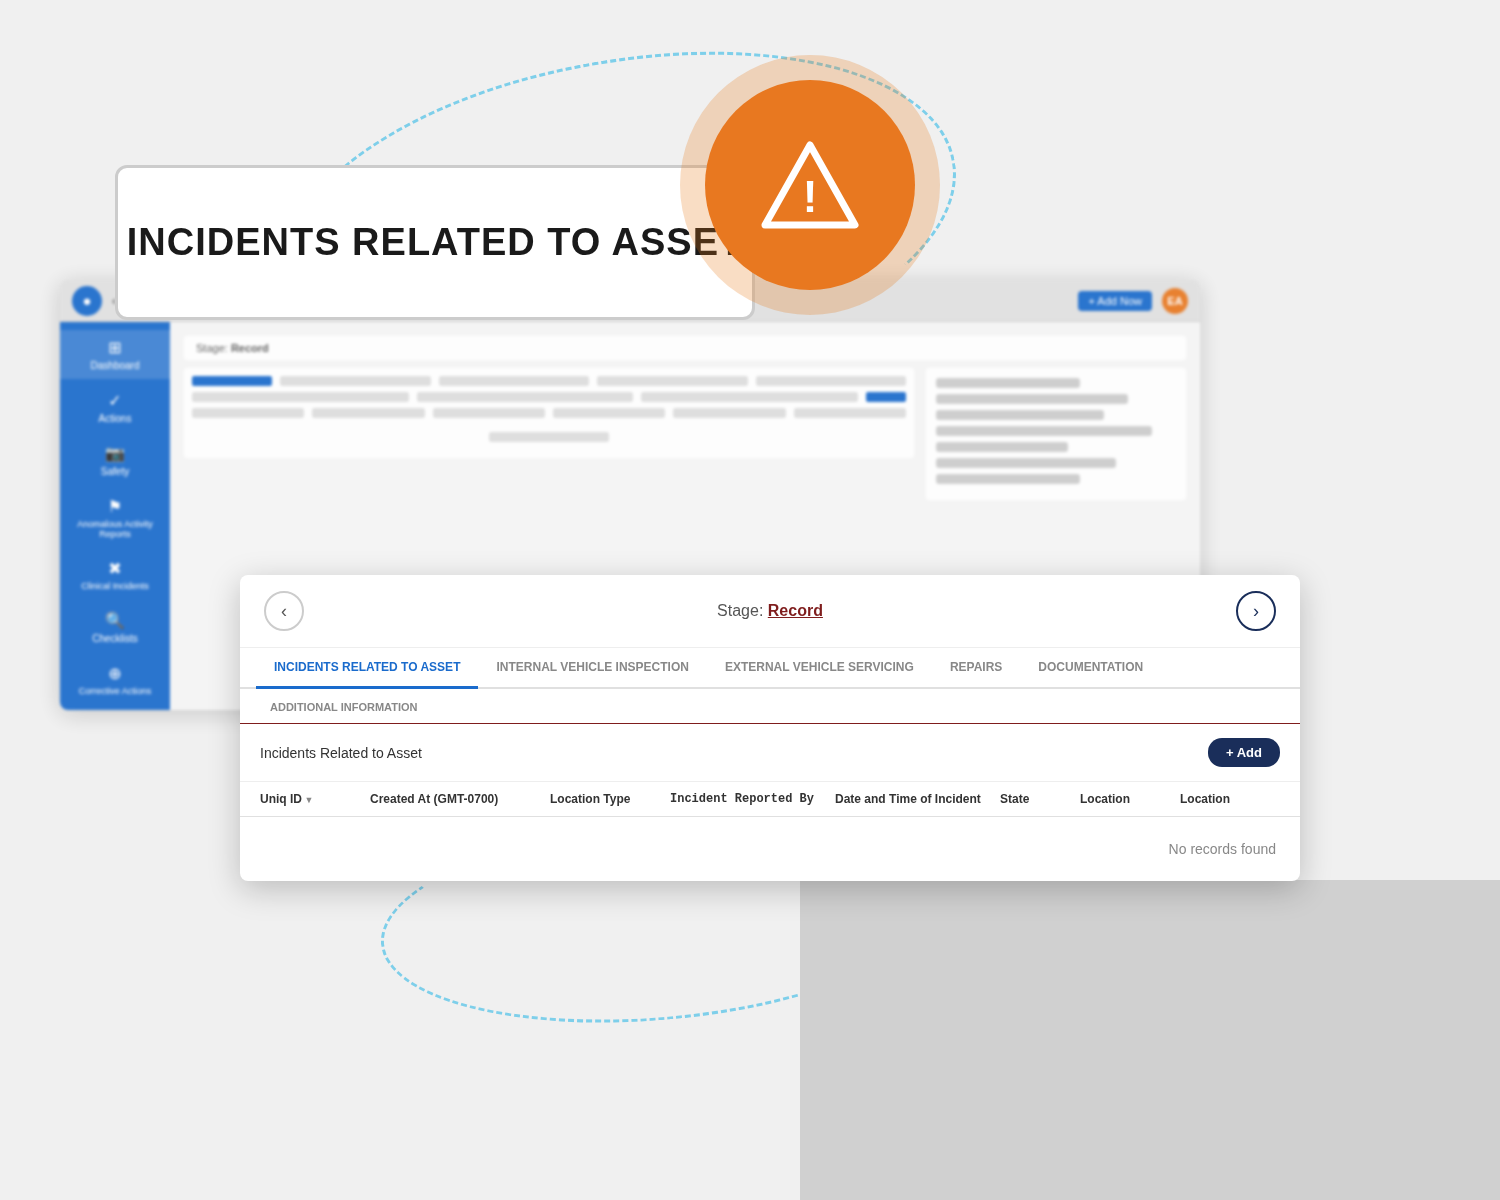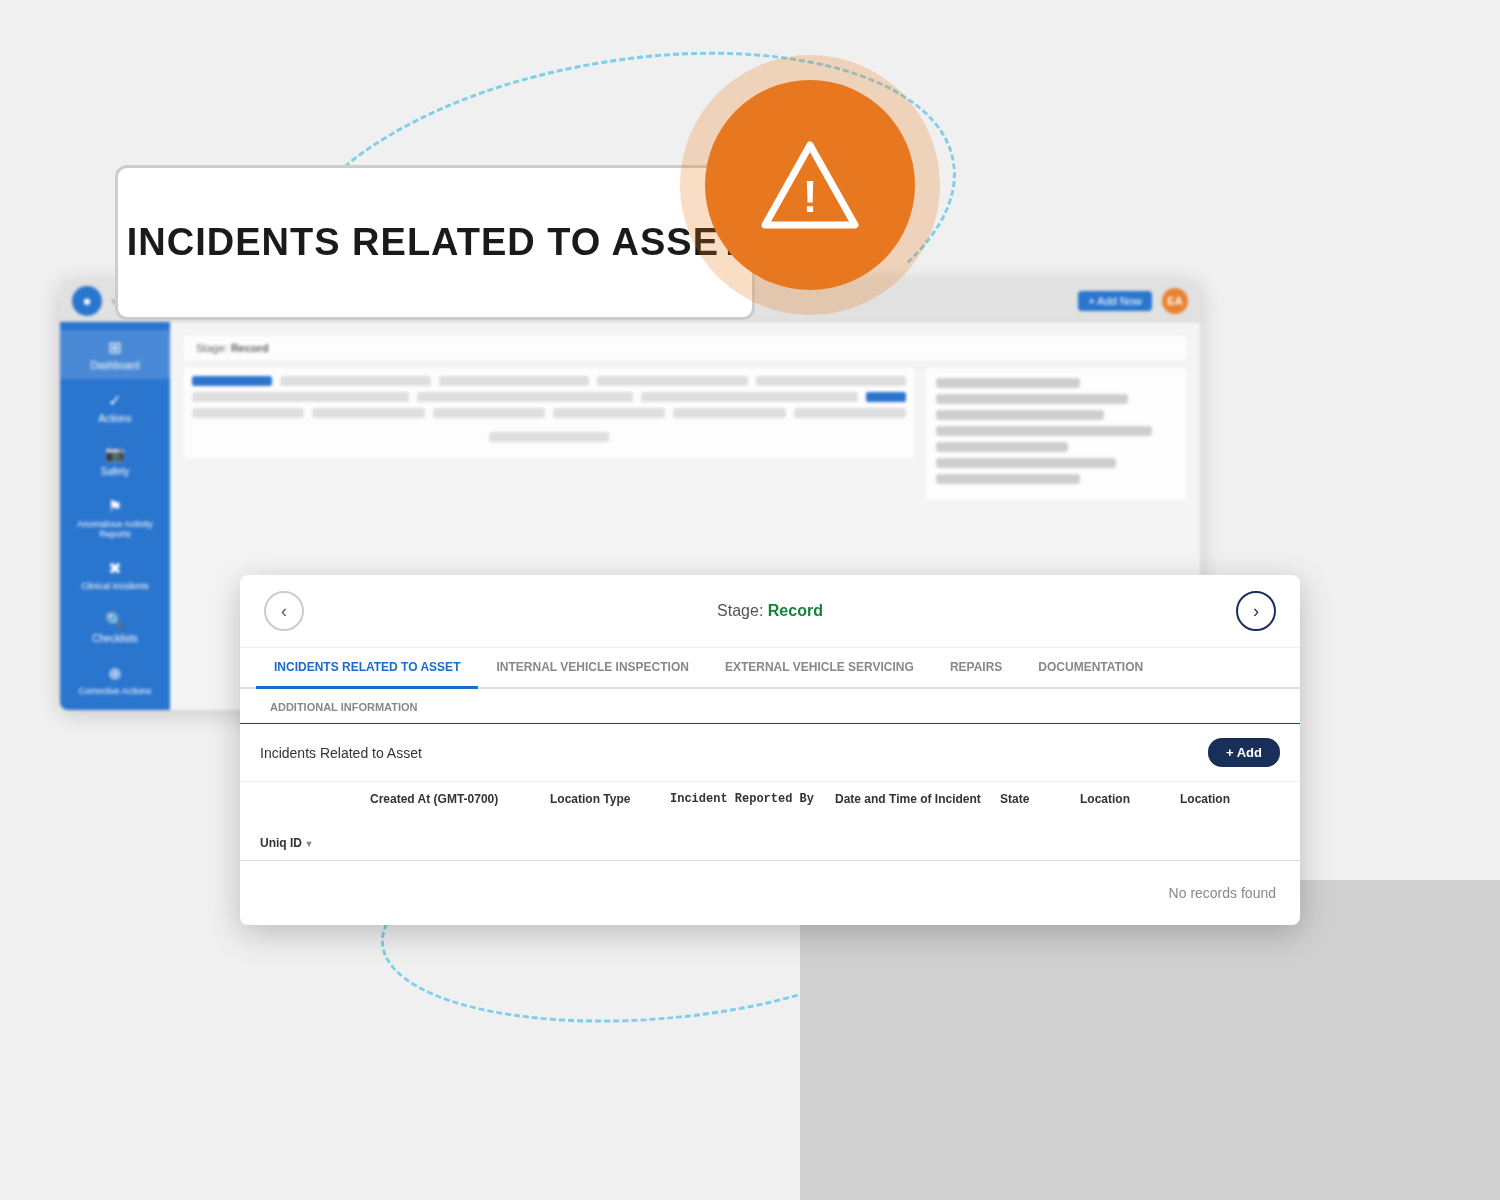--- a/index.html
+++ b/index.html
@@ -252,21 +252,22 @@
       display: flex;
       align-items: center;
       justify-content: space-between;
     }
     .stage-label {
       font-weight: normal;
       color: #555;
     }
     .stage-value {
       font-weight: 700;
-      color: #15803d;
+      color: #7f1d1d;
+      text-decoration: underline;
     }
     .nav-btn {
       width: 40px;
       height: 40px;
       border: 2px solid #ccc;
       border-radius: 50%;
       background: white;
       display: flex;
       align-items: center;
       justify-content: center;
@@ -510,21 +511,21 @@
   <div class="subtabs-row">
     <span class="subtab">ADDITIONAL INFORMATION</span>
   </div>
 
   <div class="section-header">
     <span class="section-title">Incidents Related to Asset</span>
     <button class="add-btn">+ Add</button>
   </div>
 
   <div class="table-header">
-    <div class="th sort-icon" style="flex: 0 0 110px; margin-top: 44px;">Uniq ID</div>
+    <div class="th sort-icon" style="flex: 0 0 110px;">Uniq ID</div>
     <div class="th" style="flex: 0 0 180px;">Created At (GMT-0700)</div>
     <div class="th" style="flex: 0 0 120px;">Location Type</div>
     <div class="th" style="flex: 1; font-family: Liberation Mono, monospace;">Incident Reported By</div>
     <div class="th" style="flex: 1;">Date and Time of Incident</div>
     <div class="th" style="flex: 0 0 80px;">State</div>
     <div class="th" style="flex: 0 0 100px;">Location</div>
     <div class="th" style="flex: 0 0 100px;">Location</div>
   </div>
 
   <div class="no-records">No records found</div>

